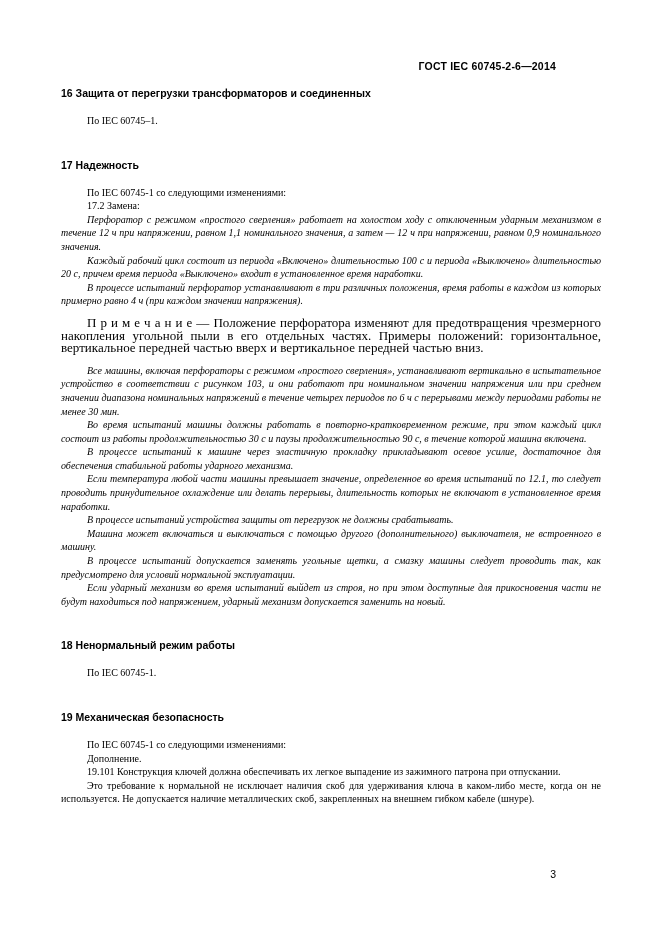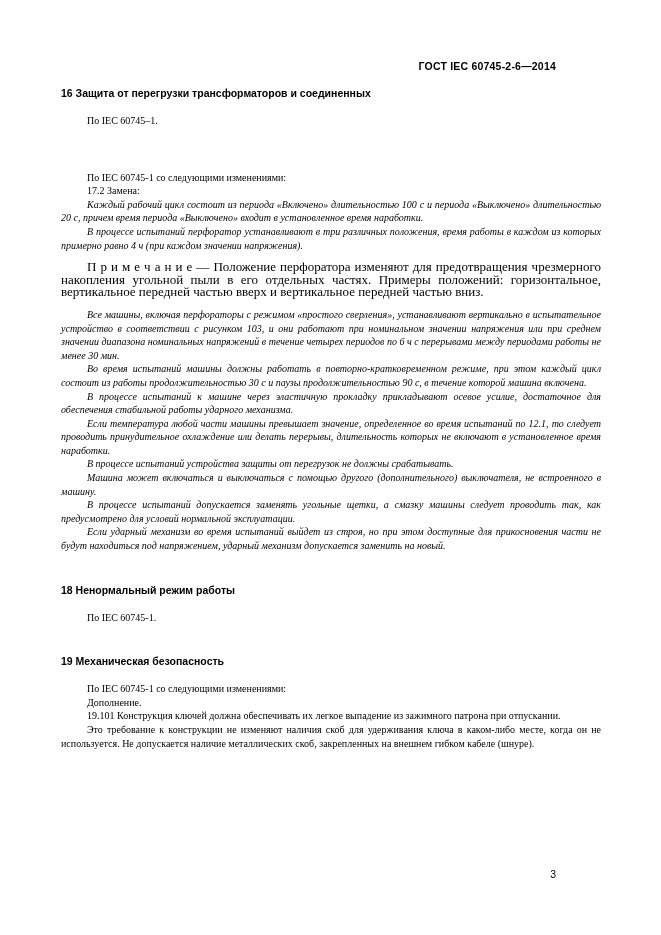--- a/index.html
+++ b/index.html
@@ -85,23 +85,25 @@
   <div class="header">ГОСТ IEC 60745-2-6—2014</div>
 
   <div class="content">
 
     <h2 class="clause">16 Защита от перегрузки трансформаторов и соединенных</h2>
     <div class="sp-after-head"></div>
     <p class="body">По IEC 60745–1.</p>
 
     <div class="sp-xl"></div>
 
+    <h2 class="clause">17 Надежность</h2>
     <div class="sp-after-head"></div>
     <p class="body">По IEC 60745-1 со следующими изменениями:</p>
     <p class="body">17.2 Замена:</p>
+    <p class="body ital">Перфоратор с режимом «простого сверления» работает на холостом ходу с отключенным ударным механизмом в течение 12 ч при напряжении, равном 1,1 номинального значения, а затем — 12 ч при напряжении, равном 0,9 номинального значения.</p>
     <p class="body ital">Каждый рабочий цикл состоит из периода «Включено» длительностью 100 с и периода «Выключено» длительностью 20 с, причем время периода «Выключено» входит в установленное время наработки.</p>
     <p class="body ital">В процессе испытаний перфоратор устанавливают в три различных положения, время работы в каждом из которых примерно равно 4 ч (при каждом значении напряжения).</p>
     <div class="sp-small"></div>
     <p class="note">П р и м е ч а н и е — Положение перфоратора изменяют для предотвращения чрезмерного накопления угольной пыли в его отдельных частях. Примеры положений: горизонтальное, вертикальное передней частью вверх и вертикальное передней частью вниз.</p>
     <div class="sp-small"></div>
     <p class="body ital">Все машины, включая перфораторы с режимом «простого сверления», устанавливают вертикально в испытательное устройство в соответствии с рисунком 103, и они работают при номинальном значении напряжения или при среднем значении диапазона номинальных напряжений в течение четырех периодов по 6 ч с перерывами между периодами работы не менее 30 мин.</p>
     <p class="body ital">Во время испытаний машины должны работать в повторно-кратковременном режиме, при этом каждый цикл состоит из работы продолжительностью 30 с и паузы продолжительностью 90 с, в течение которой машина включена.</p>
     <p class="body ital">В процессе испытаний к машине через эластичную прокладку прикладывают осевое усилие, достаточное для обеспечения стабильной работы ударного механизма.</p>
     <p class="body ital">Если температура любой части машины превышает значение, определенное во время испытаний по 12.1, то следует проводить принудительное охлаждение или делать перерывы, длительность которых не включают в установленное время наработки.</p>
     <p class="body ital">В процессе испытаний устройства защиты от перегрузок не должны срабатывать.</p>
@@ -115,19 +117,19 @@
     <div class="sp-after-head"></div>
     <p class="body">По IEC 60745-1.</p>
 
     <div class="sp-xl"></div>
 
     <h2 class="clause">19 Механическая безопасность</h2>
     <div class="sp-after-head"></div>
     <p class="body">По IEC 60745-1 со следующими изменениями:</p>
     <p class="body">Дополнение.</p>
     <p class="body">19.101 Конструкция ключей должна обеспечивать их легкое выпадение из зажимного патрона при отпускании.</p>
-    <p class="body">Это требование к конструкции не изменяют наличия скоб для удерживания ключа в каком-либо месте, когда он не используется. Не допускается наличие металлических скоб, закрепленных на внешнем гибком кабеле (шнуре).</p>
+    <p class="body">Это требование к нормальной не исключает наличия скоб для удерживания ключа в каком-либо месте, когда он не используется. Не допускается наличие металлических скоб, закрепленных на внешнем гибком кабеле (шнуре).</p>
 
   </div>
 
   <div class="pagenum">3</div>
 
 </div>
 
 </body></html>

